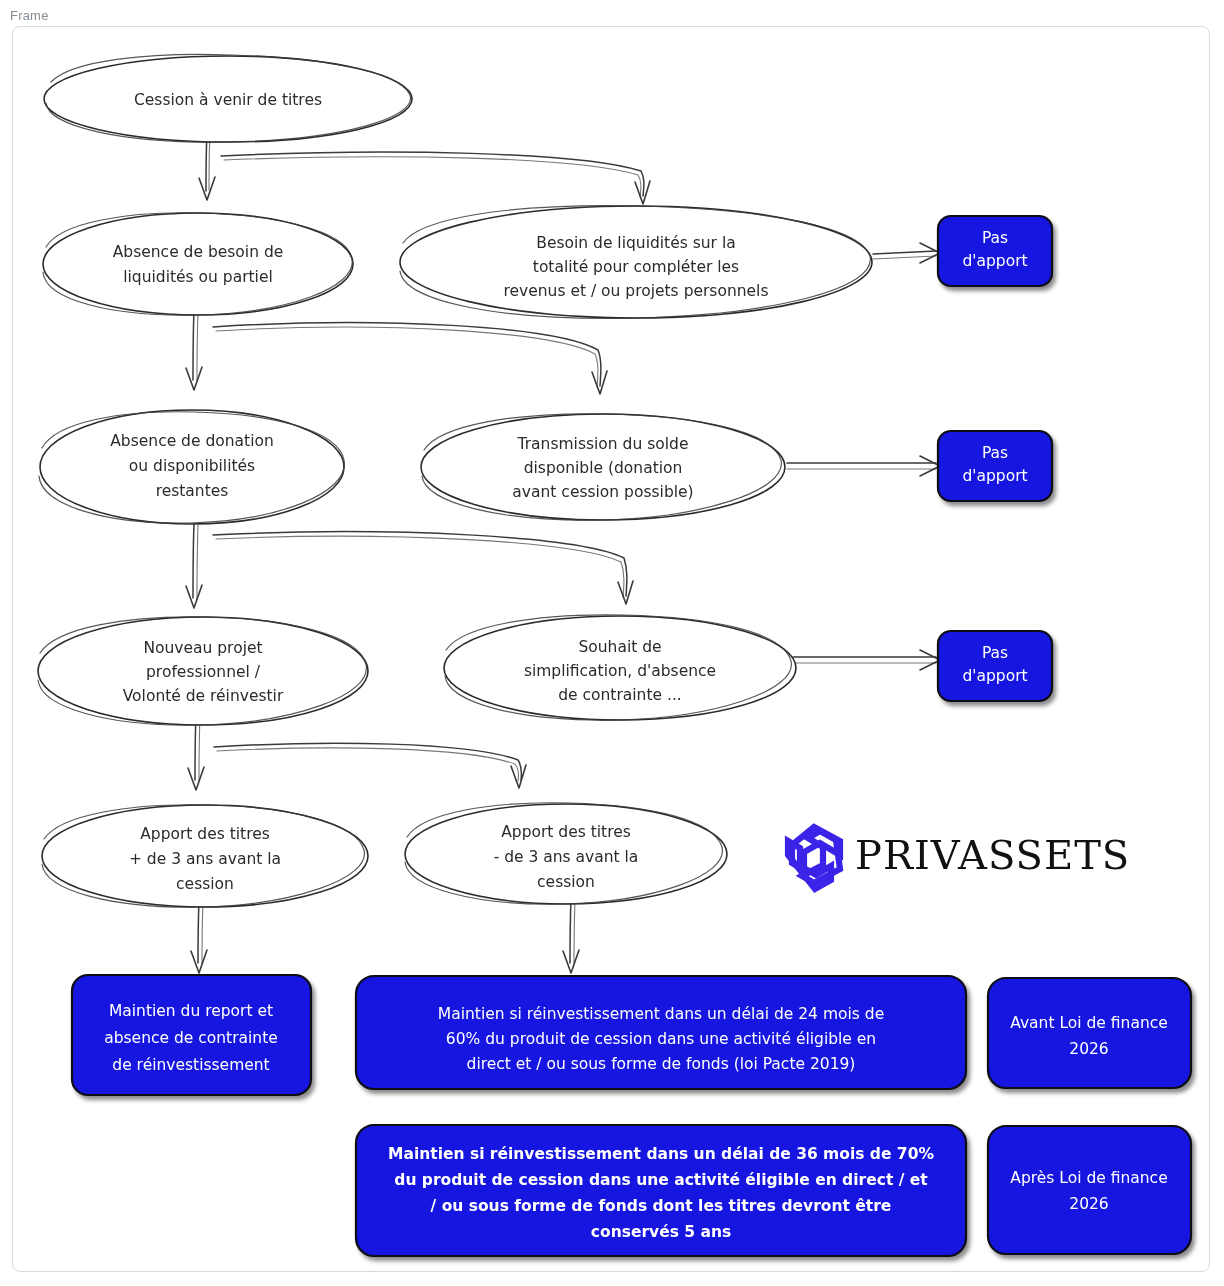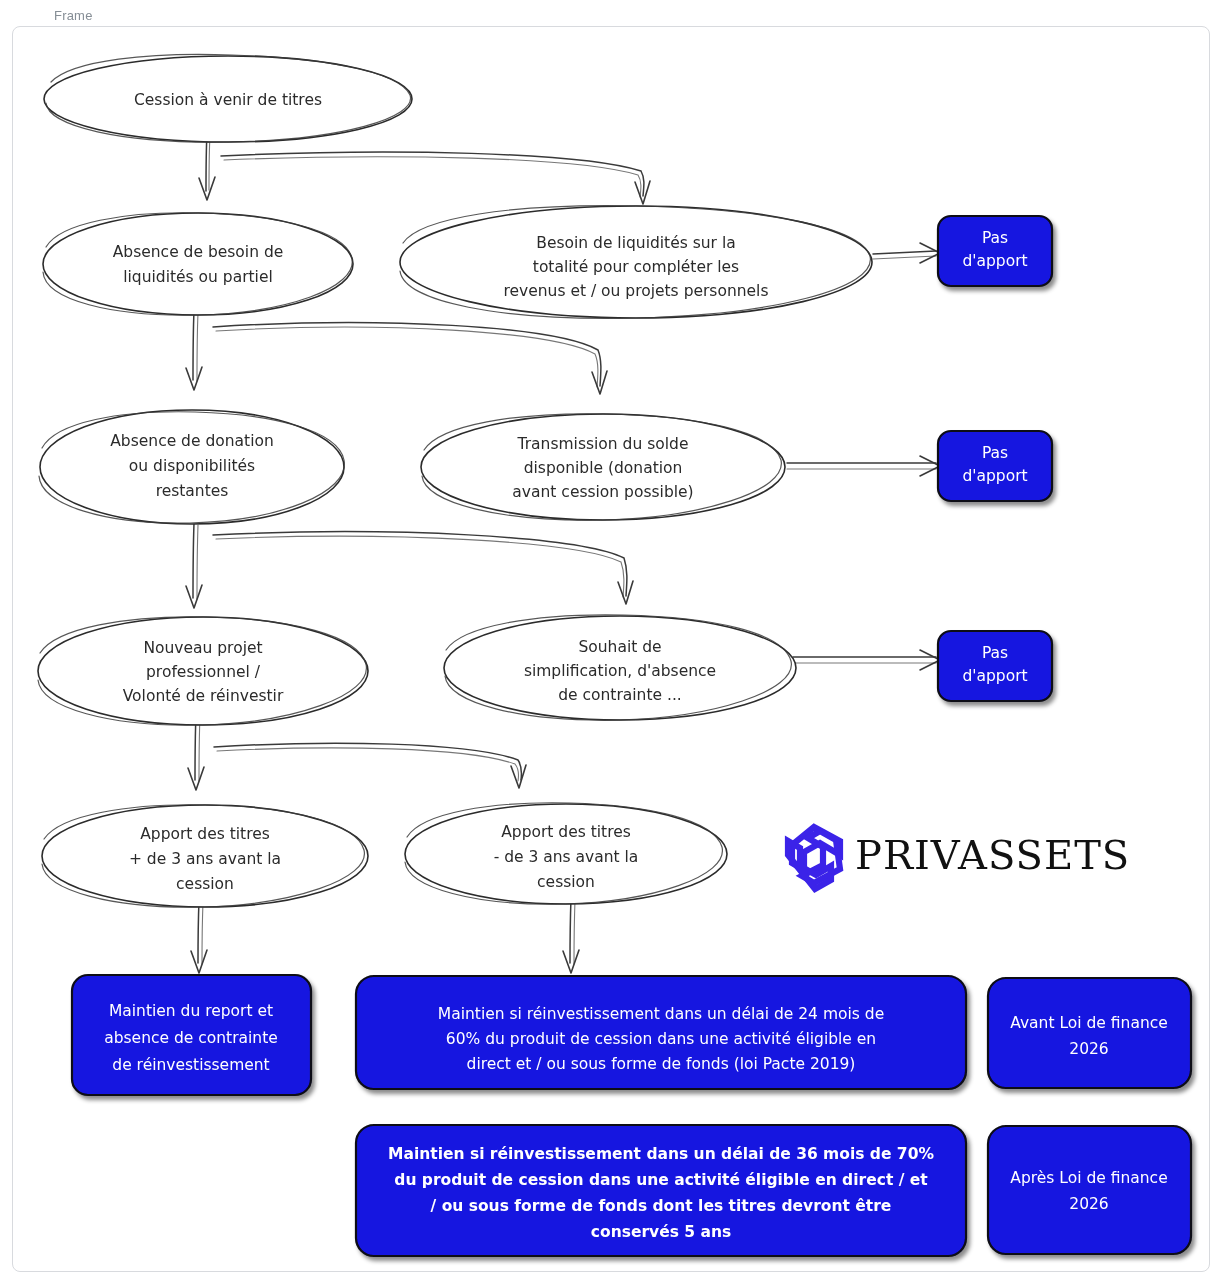--- a/index.html
+++ b/index.html
@@ -1,19 +1,19 @@
 <!DOCTYPE html>
 <html><head>
 <meta charset="utf-8">
 <style>
   html,body{margin:0;padding:0;background:#ffffff;}
   body{font-family:"DejaVu Sans",sans-serif;}
   #root{position:relative;width:1224px;height:1286px;overflow:hidden;background:#fff;}
   #frame-label{position:absolute;left:10px;top:8px;font-family:"Liberation Sans",sans-serif;
-    font-size:13px;color:#868e96;letter-spacing:.2px;margin-left:44px;}
+    font-size:13px;color:#868e96;letter-spacing:.2px;}
   #frame-box{position:absolute;left:12px;top:26px;width:1198px;height:1246px;
     border:1px solid #d8dade;border-radius:8px;box-sizing:border-box;background:#fff;}
   svg#canvas{position:absolute;left:0;top:0;width:1224px;height:1286px;}
   text{white-space:pre;}
 </style>
 </head>
 <body>
 
 <div id="root">
 

